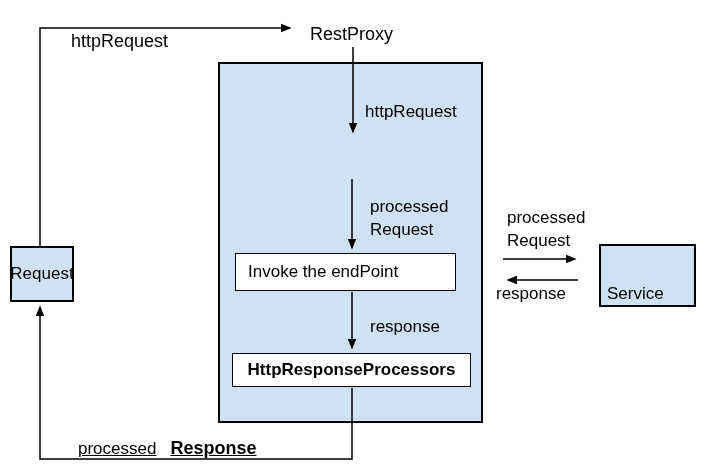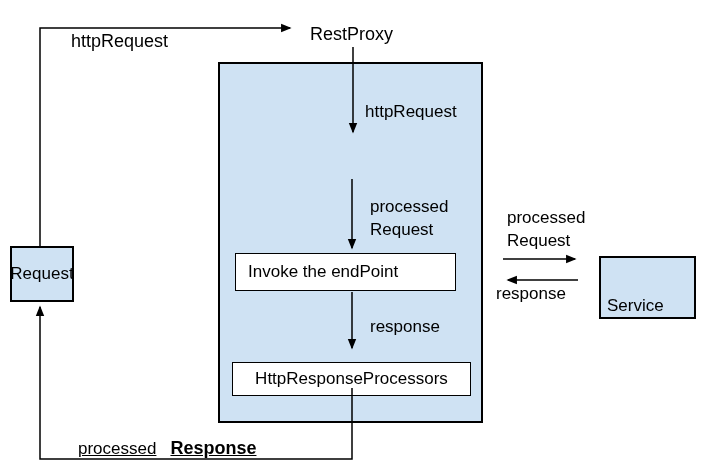--- a/index.html
+++ b/index.html
@@ -35,30 +35,30 @@
 <body>
 
 <div class="canvas">
 
   <div class="node" style="left:218px;top:62px;width:265px;height:361px;"></div>
 
   <div class="node client-node" style="left:10px;top:246px;width:64px;height:56px;">
     <span>Request</span>
   </div>
 
-  <div class="node service-node" style="left:599px;top:256px;width:97px;height:63px;">
+  <div class="node service-node" style="left:599px;top:244px;width:97px;height:63px;">
     <span>Service</span>
   </div>
 
 
   <div class="step left-align" style="left:235px;top:253px;width:221px;height:38px;">
     <span>Invoke the endPoint</span>
   </div>
 
-  <div class="step" style="left:232px;top:362px;width:239px;height:34px;">
+  <div class="step" style="left:232px;top:353px;width:239px;height:34px;font-weight:bold;">
     <span>HttpResponseProcessors</span>
   </div>
 
   <div class="label big" style="left:310px;top:24px;">RestProxy</div>
 
   <div class="label big" style="left:71px;top:31px;">httpRequest</div>
 
   <div class="label" style="left:365px;top:101px;">httpRequest</div>
 
   <div class="label" style="left:370px;top:195px;">

